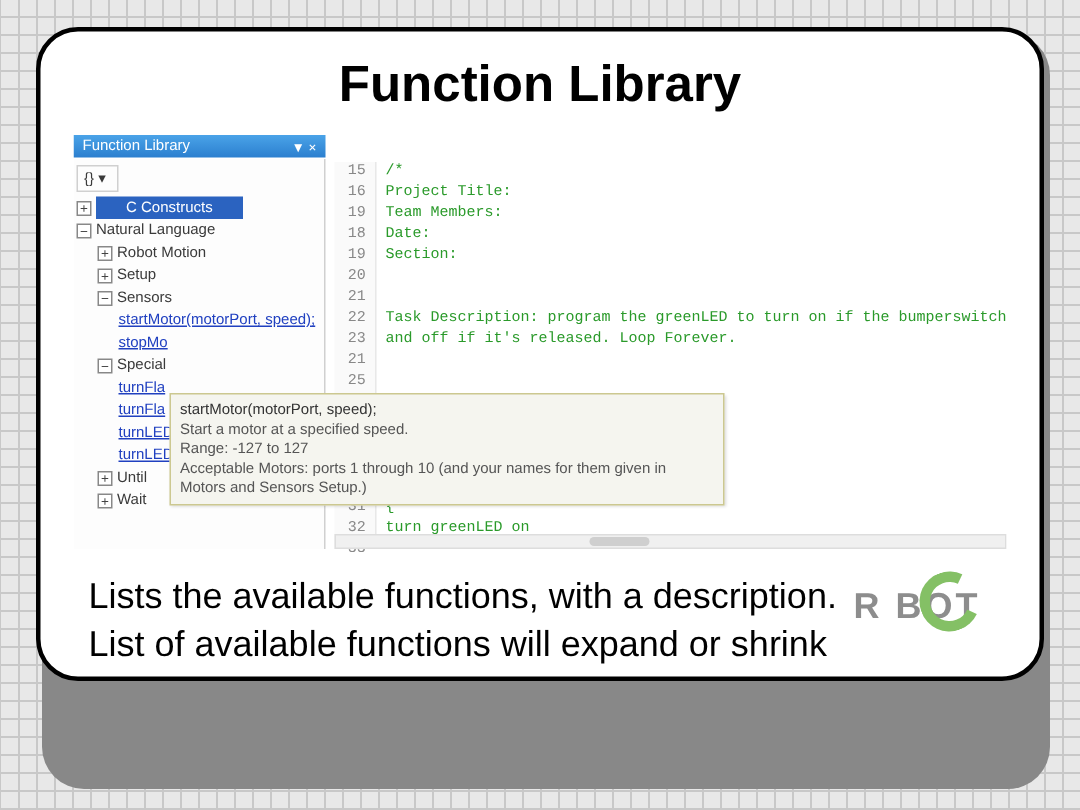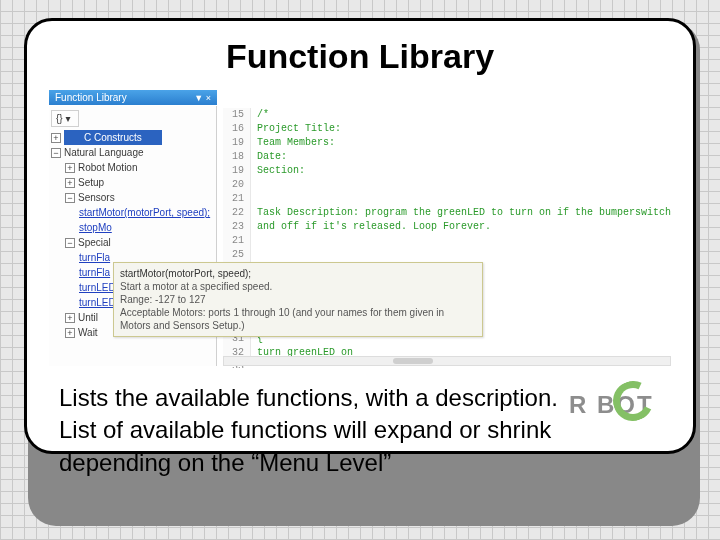--- a/index.html
+++ b/index.html
@@ -254,20 +254,19 @@
     </div>
 
     <div class="scrollbar-h">
         <div class="thumb"></div>
       </div>
   </div>
 
   <div class="caption">
     <div>Lists the available functions, with a description.</div>
     <div>List of available functions will expand or shrink</div>
-    <div>depending on the “Menu Level”</div>
   </div>
 
   <div class="logo">
     <div class="txt">R BOT</div>
     <div class="c"></div>
   </div>
 </div>
 
 </body></html>

